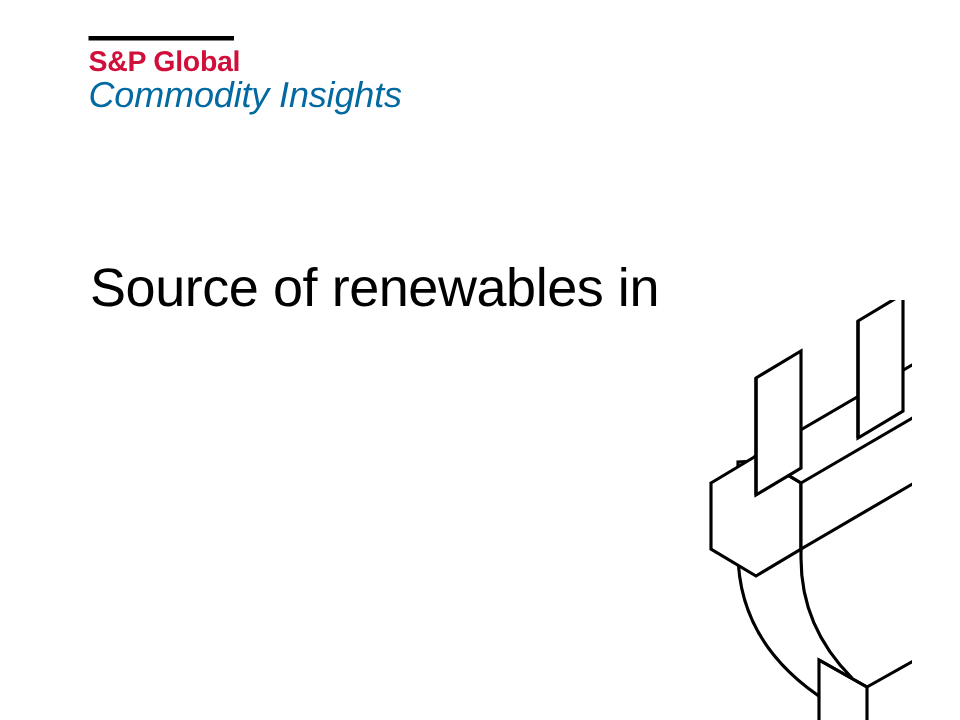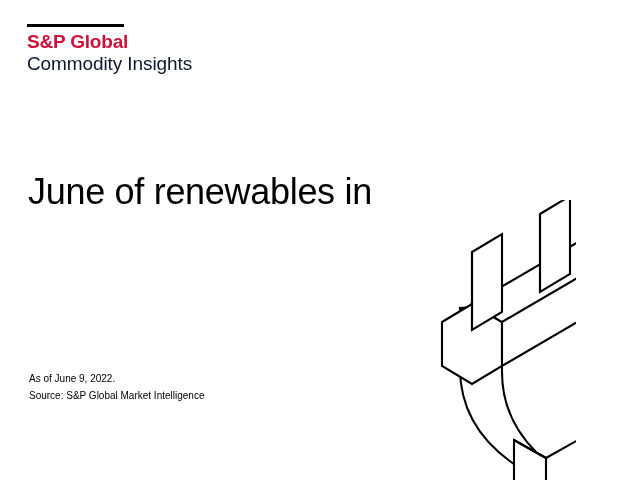--- a/index.html
+++ b/index.html
@@ -10,20 +10,21 @@
   body {
     font-family: "Liberation Sans", sans-serif;
     -webkit-font-smoothing: antialiased;
   }
   #slide {
     position: relative;
     width: 576px;
     height: 480px;
     background: #ffffff;
     overflow: hidden;
+    margin-left: 32px;
   }
 
   
   #brand {
     position: absolute;
     left: 27px;
     top: 24px;
     width: 260px;
   }
   #brand-rule {
@@ -34,26 +35,27 @@
   }
   #brand-primary {
     color: #D0103A;
     font-size: 19px;
     font-weight: bold;
     letter-spacing: -0.2px;
     line-height: 21px;
     white-space: nowrap;
   }
   #brand-secondary {
-    color: #0f172a;
-    font-size: 19px;
+    color: #0369a1;
+    font-size: 24px;
     font-weight: 300;
     letter-spacing: -0.1px;
     line-height: 23px;
     white-space: nowrap;
+    font-style: italic;
   }
 
   
   #title {
     position: absolute;
     left: 28px;
     top: 146px;
     width: 420px;
     color: #000000;
     font-size: 36px;
@@ -113,27 +115,23 @@
 
 <div id="slide">
 
   <div id="brand">
     <div id="brand-rule"></div>
     <div id="brand-primary">S&amp;P Global</div>
     <div id="brand-secondary">Commodity Insights</div>
   </div>
 
   <h1 id="title">
-    <span class="tl">June of renewables in</span>
+    <span class="tl">Source of renewables in</span>
   </h1>
 
-  <div id="footnotes">
-    <span class="fn">As of June 9, 2022.</span>
-    <span class="fn">Source: S&amp;P Global Market Intelligence</span>
-  </div>
 
   <div id="illustration">
     <svg viewBox="0 0 210 285" xmlns="http://www.w3.org/2000/svg">
 
       <path class="plug-line" d="M 30 108
                L 30 168
                Q 30 230 90 268
                Q 96 271 102 271
                Q 120 271 146 252
                Q 176 229 176 186

